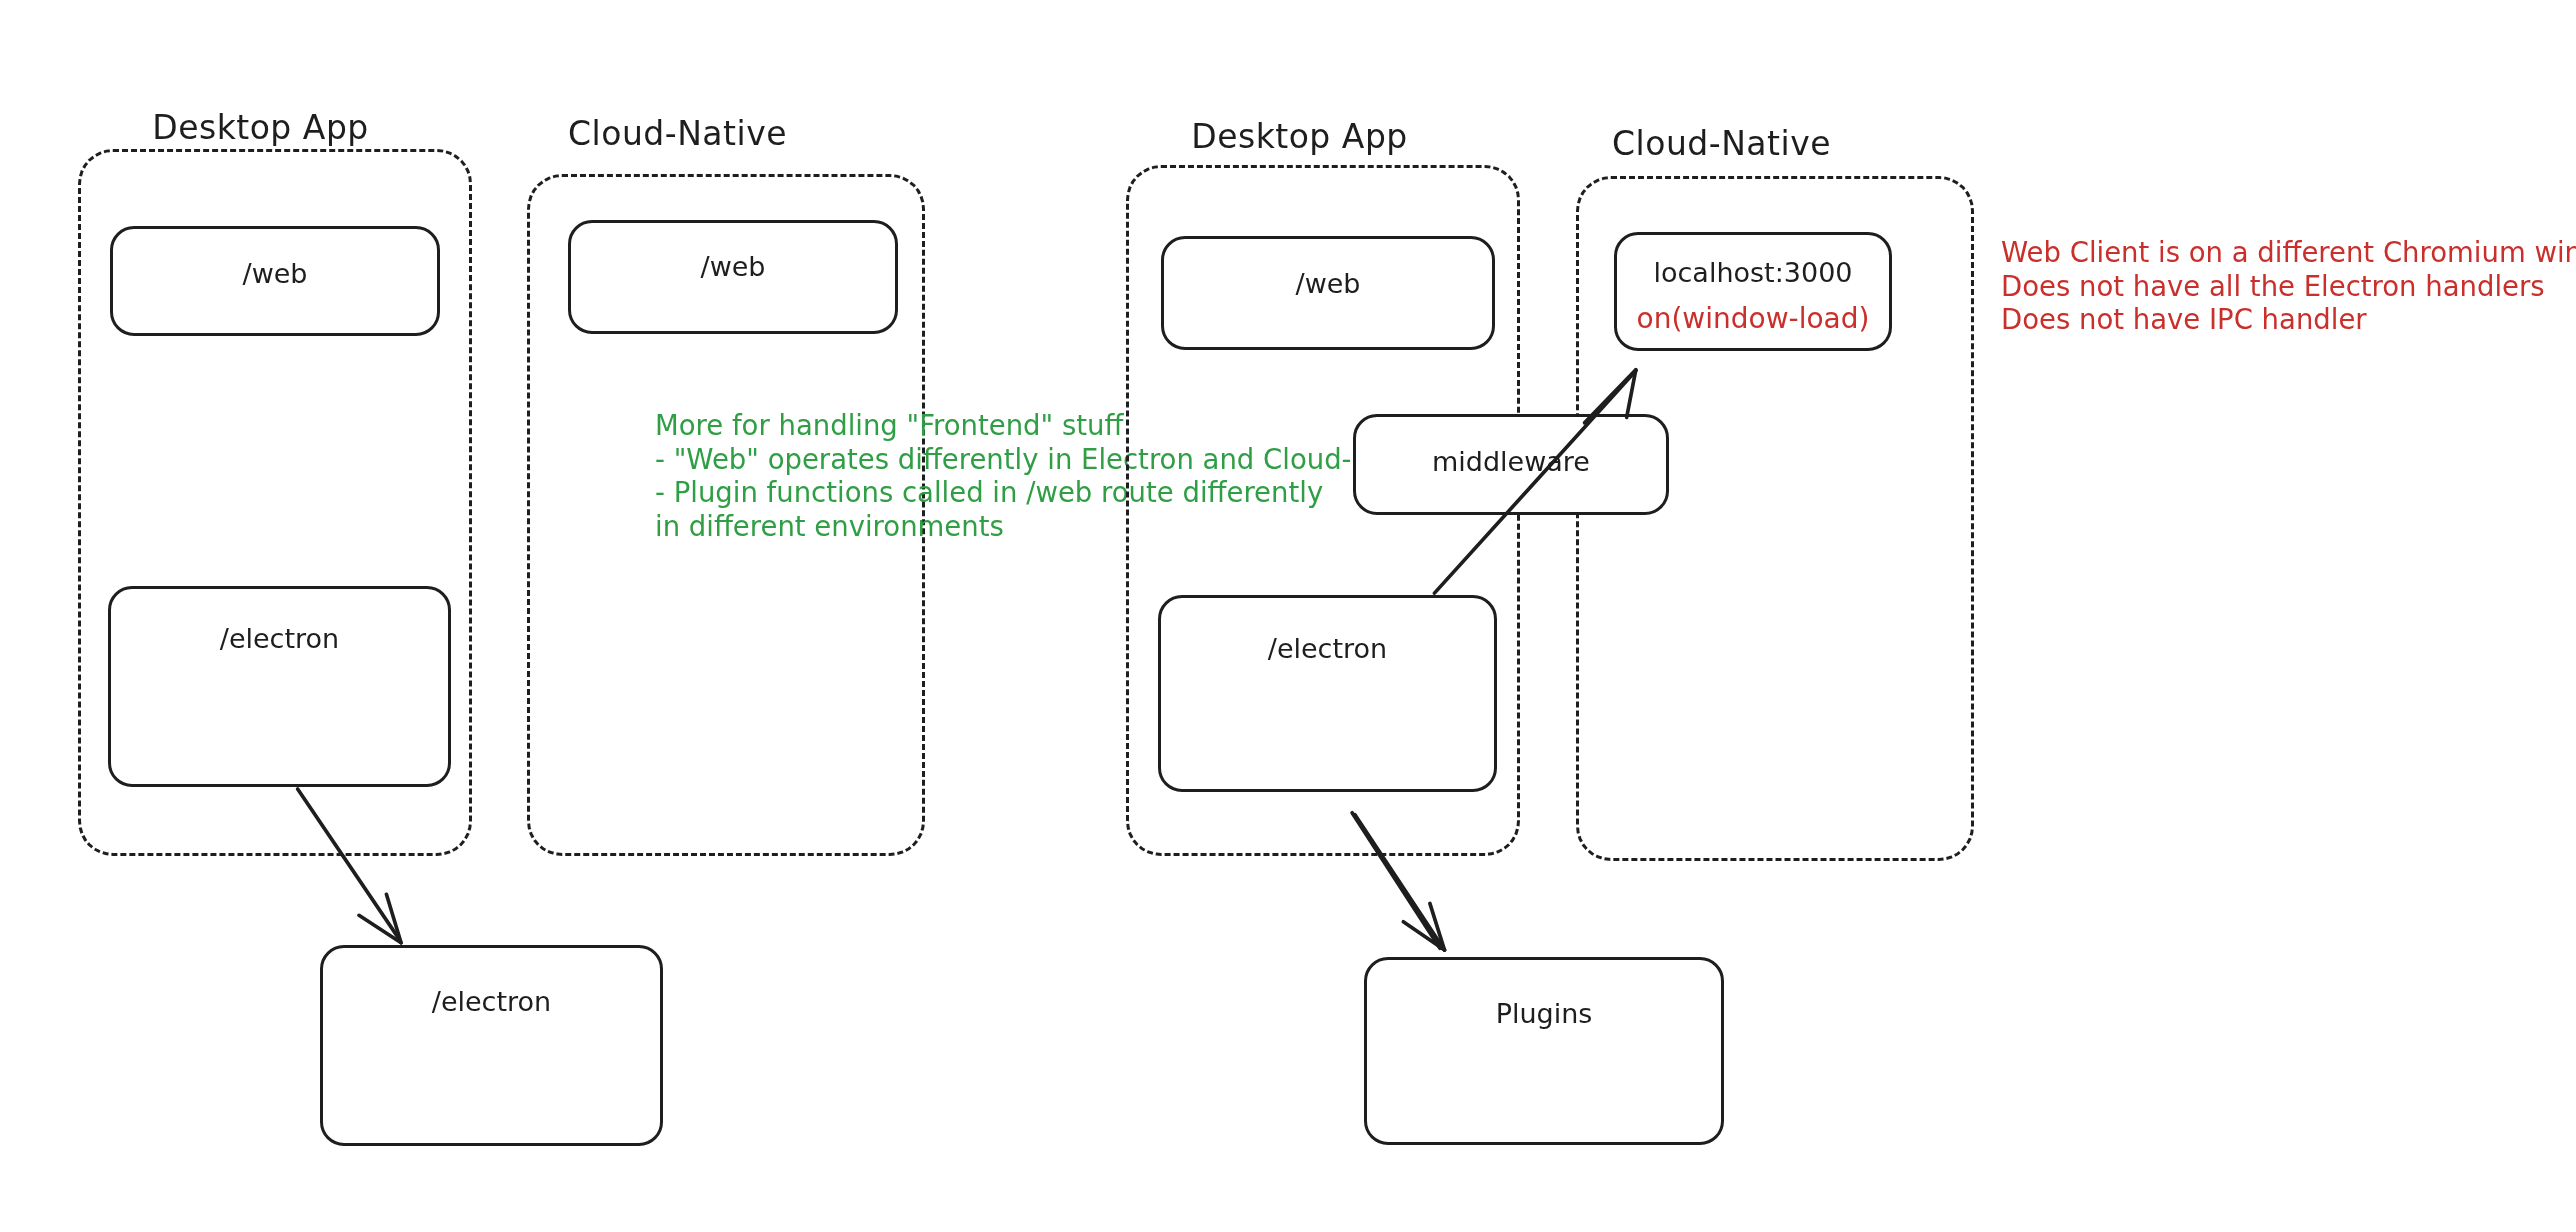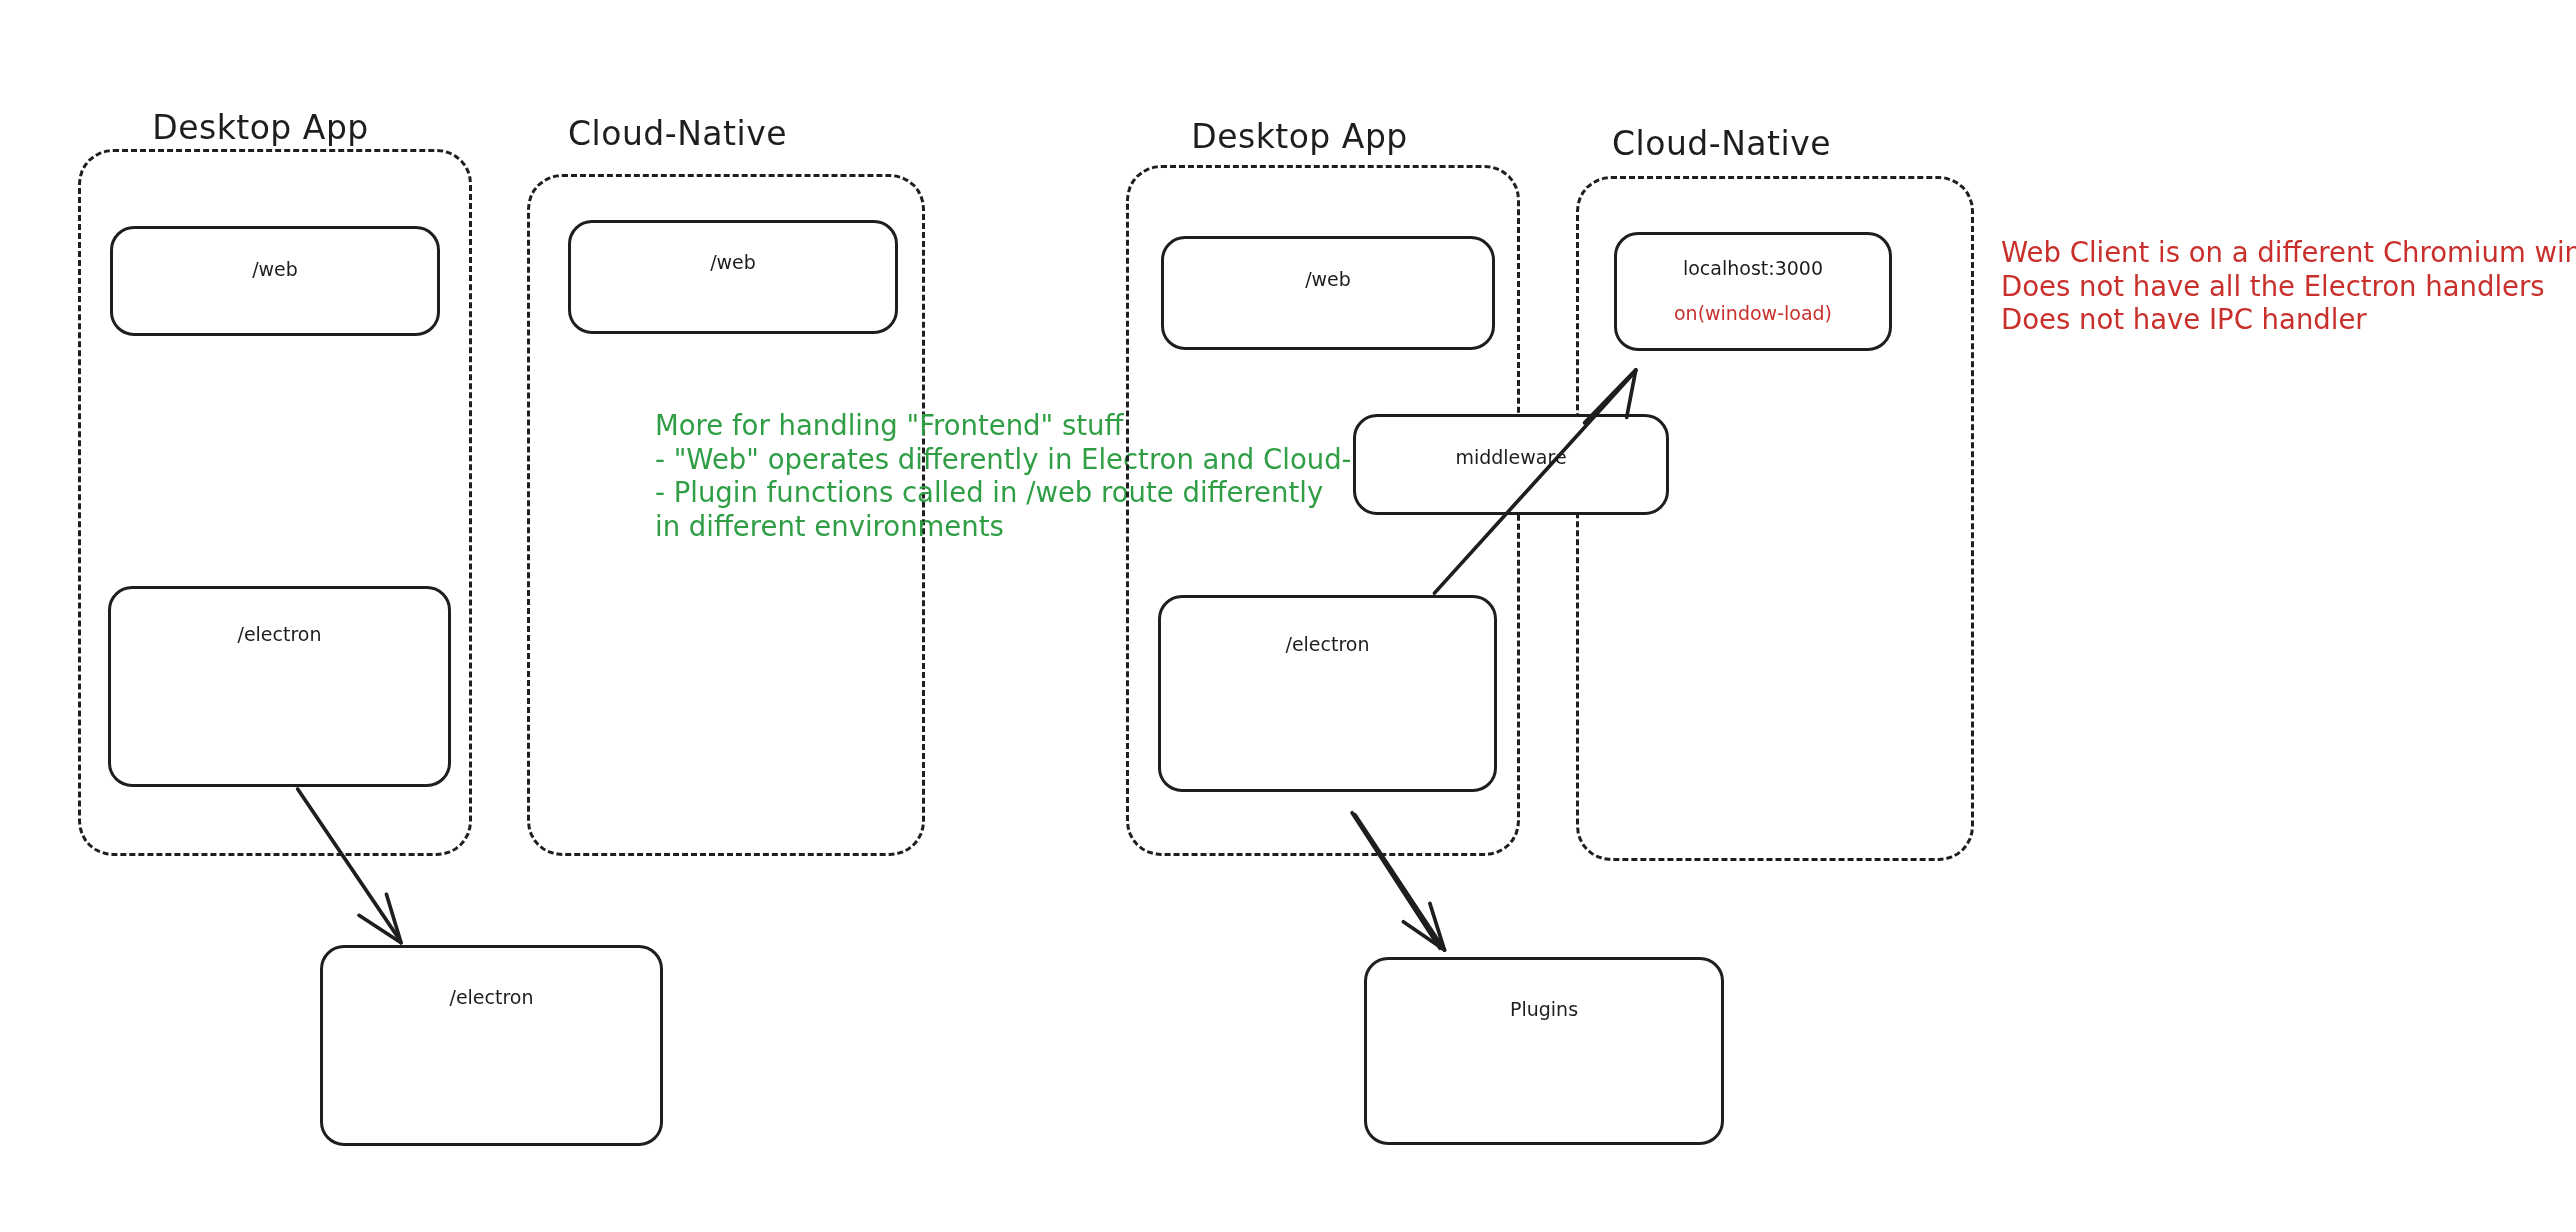--- a/index.html
+++ b/index.html
@@ -9,22 +9,22 @@
 
   
   .group{position:absolute;border:3.7px dashed #1e1e1e;border-radius:35px;box-sizing:border-box;}
   .group-label{position:absolute;color:#1e1e1e;font-size:33px;white-space:nowrap;
                letter-spacing:0.5px;text-align:center;}
 
   
   .node{position:absolute;border:3.2px solid #1e1e1e;border-radius:24px;box-sizing:border-box;
         background:#ffffff;}
   .node-label{position:absolute;left:0;right:0;text-align:center;color:#1e1e1e;
-              font-size:19px;white-space:nowrap;}
-  .node-sub{position:absolute;left:0;right:0;text-align:center;font-size:19px;white-space:nowrap;}
+              font-size:27px;white-space:nowrap;}
+  .node-sub{position:absolute;left:0;right:0;text-align:center;font-size:28px;white-space:nowrap;}
 
   
   .annot{position:absolute;font-size:27.5px;line-height:1.22;white-space:pre;}
   .annot.green{color:#2f9e44;}
   .annot.red{color:#c9302c;}
 
   svg.overlay{position:absolute;left:0;top:0;width:2576px;height:1232px;pointer-events:none;}
 </style>
 </head>
 <body>

